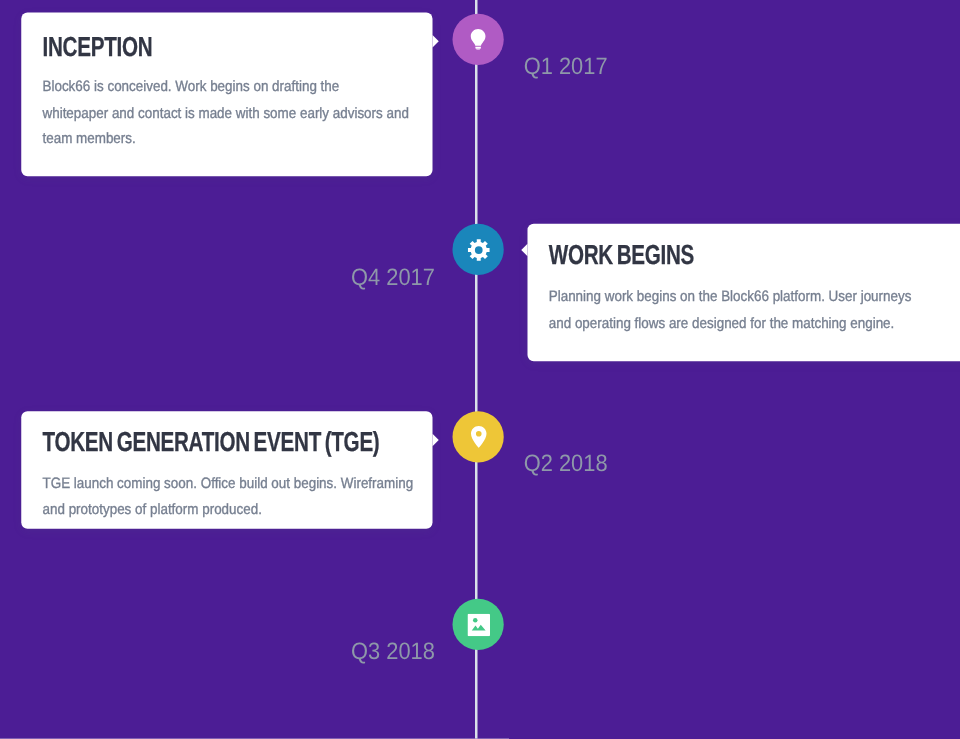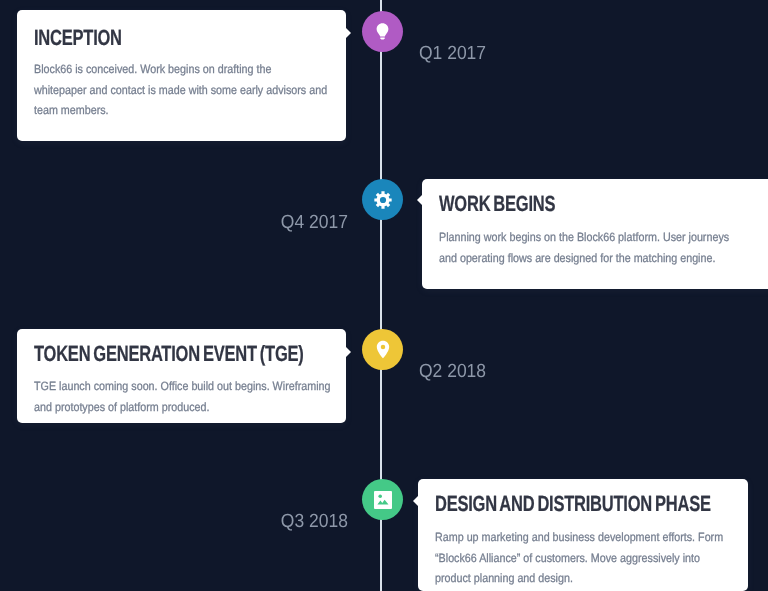--- a/index.html
+++ b/index.html
@@ -77,21 +77,21 @@
     font-size:19px;
     white-space:nowrap;
     transform:scale3d(0.92,1,1);
   }
   .date-l{transform-origin:right top;}
   .date-r{transform-origin:left top;}
 </style>
 </head>
 <body>
 
-<div class="timeline" style="background-color: #0f172a;">
+<div class="timeline" style="background-color: #4c1d95;">
 
   <div class="axis" style="background-color: rgb(217, 225, 234);"></div>
 
   <div class="card" style="left: 17px; top: 10px; width: 329px; height: 131px; background-color: rgb(255, 255, 255);">
     <div class="notch notch-right" style="right:-5px;top:18px;"></div>
     <div class="card-title" style="left: 17px; top: 15px; color: rgb(50, 54, 68);">INCEPTION</div>
     <div class="card-body" style="left: 17px; top: 49px; color: rgb(118, 127, 144);">
         <span class="ln">Block66 is conceived. Work begins on drafting the</span>
         <span class="ln">whitepaper and contact is made with some early advisors and</span>
         <span class="ln">team members.</span>
@@ -129,29 +129,20 @@
         <span class="ln">and prototypes of platform produced.</span>
       </div>
   </div>
   <div class="dot" style="left: 362px; top: 329px; background-color: rgb(238, 198, 55);">
     <svg width="14" height="19" viewBox="0 0 14 19">
       <path fill="#ffffff" d="M7 0.8C3.6 0.8 0.8 3.5 0.8 6.9c0 4.6 6.2 11.3 6.2 11.3s6.2-6.7 6.2-11.3C13.2 3.5 10.4 0.8 7 0.8z M7 4.7a2.25 2.25 0 1 1 0 4.5 2.25 2.25 0 0 1 0-4.5z"></path>
     </svg>
   </div>
   <div class="date date-r" style="left: 419px; top: 361px; color: rgb(142, 152, 169);">Q2 2018</div>
 
-  <div class="card" style="left: 418px; top: 479px; width: 330px; height: 112px; background-color: rgb(255, 255, 255);">
-    <div class="notch notch-left" style="left:-5px;top:17px;"></div>
-    <div class="card-title" style="left: 17px; top: 12px; color: rgb(50, 54, 68);">DESIGN AND DISTRIBUTION PHASE</div>
-    <div class="card-body" style="left: 17px; top: 48px; color: rgb(118, 127, 144);">
-        <span class="ln">Ramp up marketing and business development efforts. Form</span>
-        <span class="ln">“Block66 Alliance” of customers. Move aggressively into</span>
-        <span class="ln">product planning and design.</span>
-      </div>
-  </div>
   <div class="dot" style="left: 362px; top: 479px; background-color: rgb(68, 201, 135);">
     <svg width="18" height="18" viewBox="0 0 18 18">
       <path fill="#ffffff" d="M1.0 0h16.0A1.0 1.0 0 0 1 18 1.0v16.0A1.0 1.0 0 0 1 17.0 18H1.0A1.0 1.0 0 0 1 0 17.0V1.0A1.0 1.0 0 0 1 1.0 0z"></path>
       <circle cx="6.2" cy="5.2" r="1.8" fill="#44c987"></circle>
       <path fill="#44c987" d="M3.4 13.4l3.0-4.0 1.9 2.5 2.3-3.2 3.9 4.7z"></path>
     </svg>
   </div>
   <div class="date date-l" style="left: 275px; top: 511px; color: rgb(142, 152, 169);">Q3 2018</div>
 
 </div>

